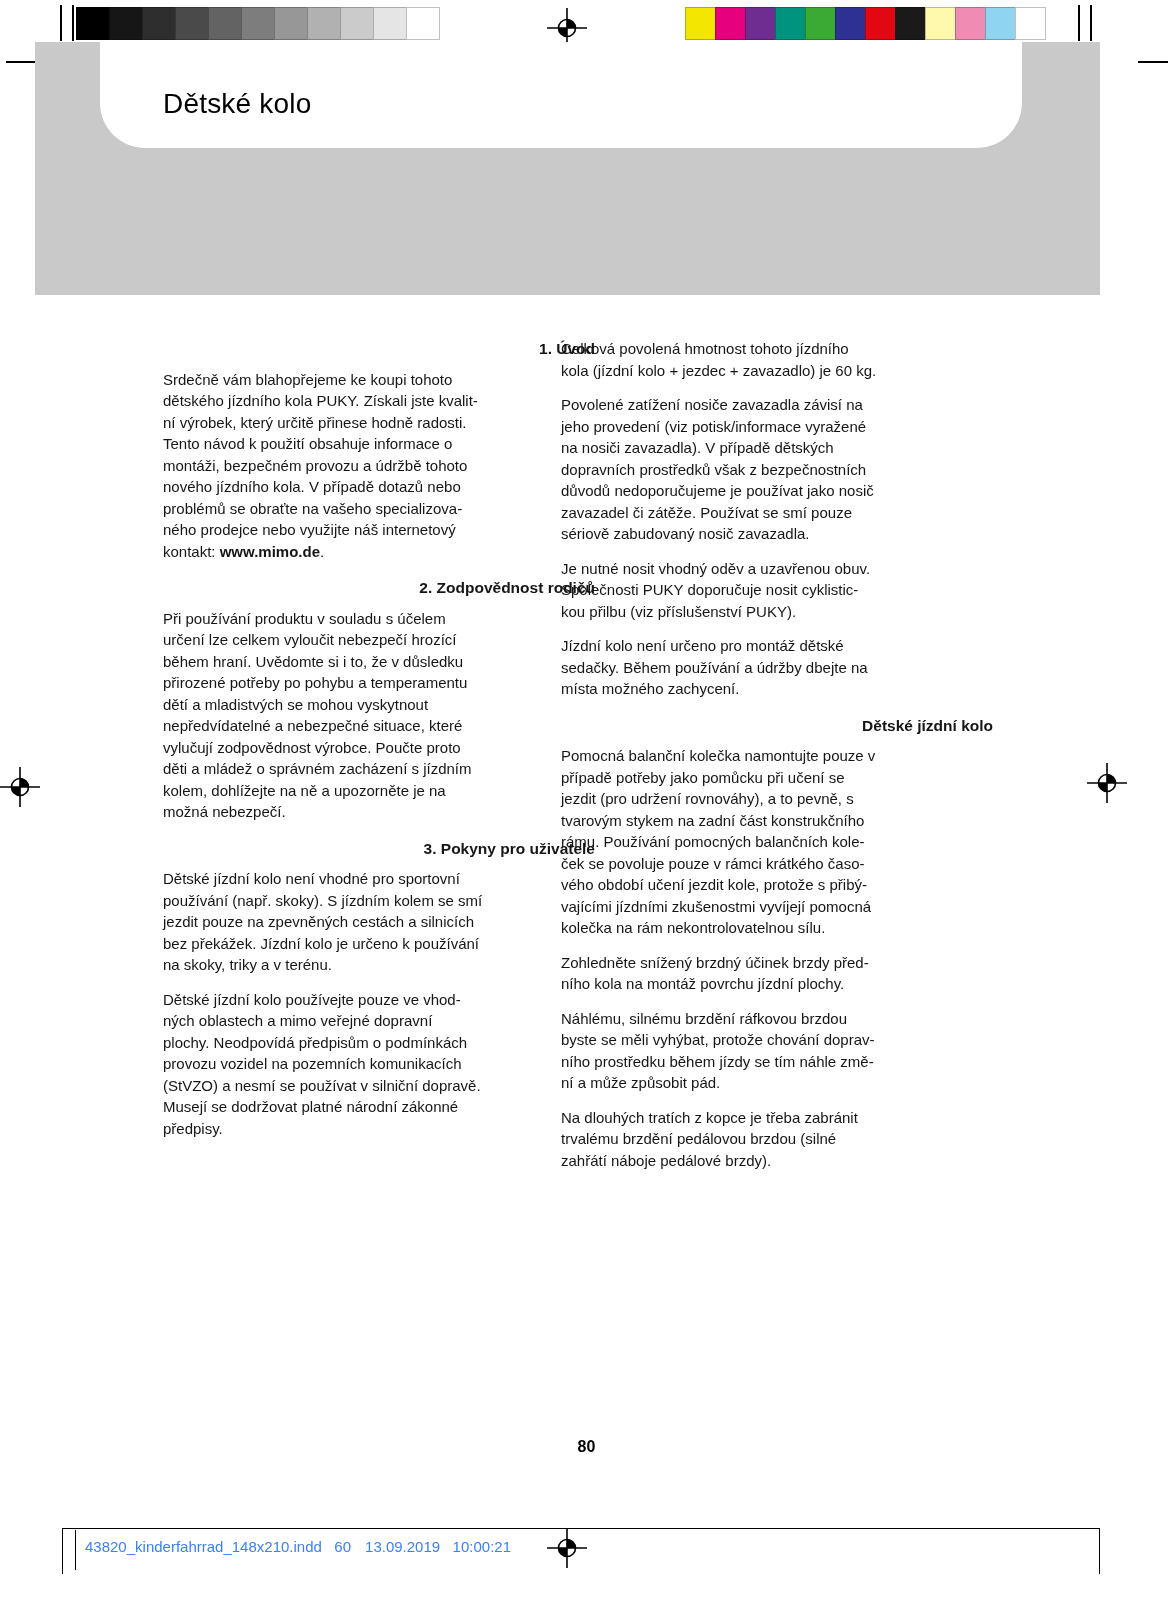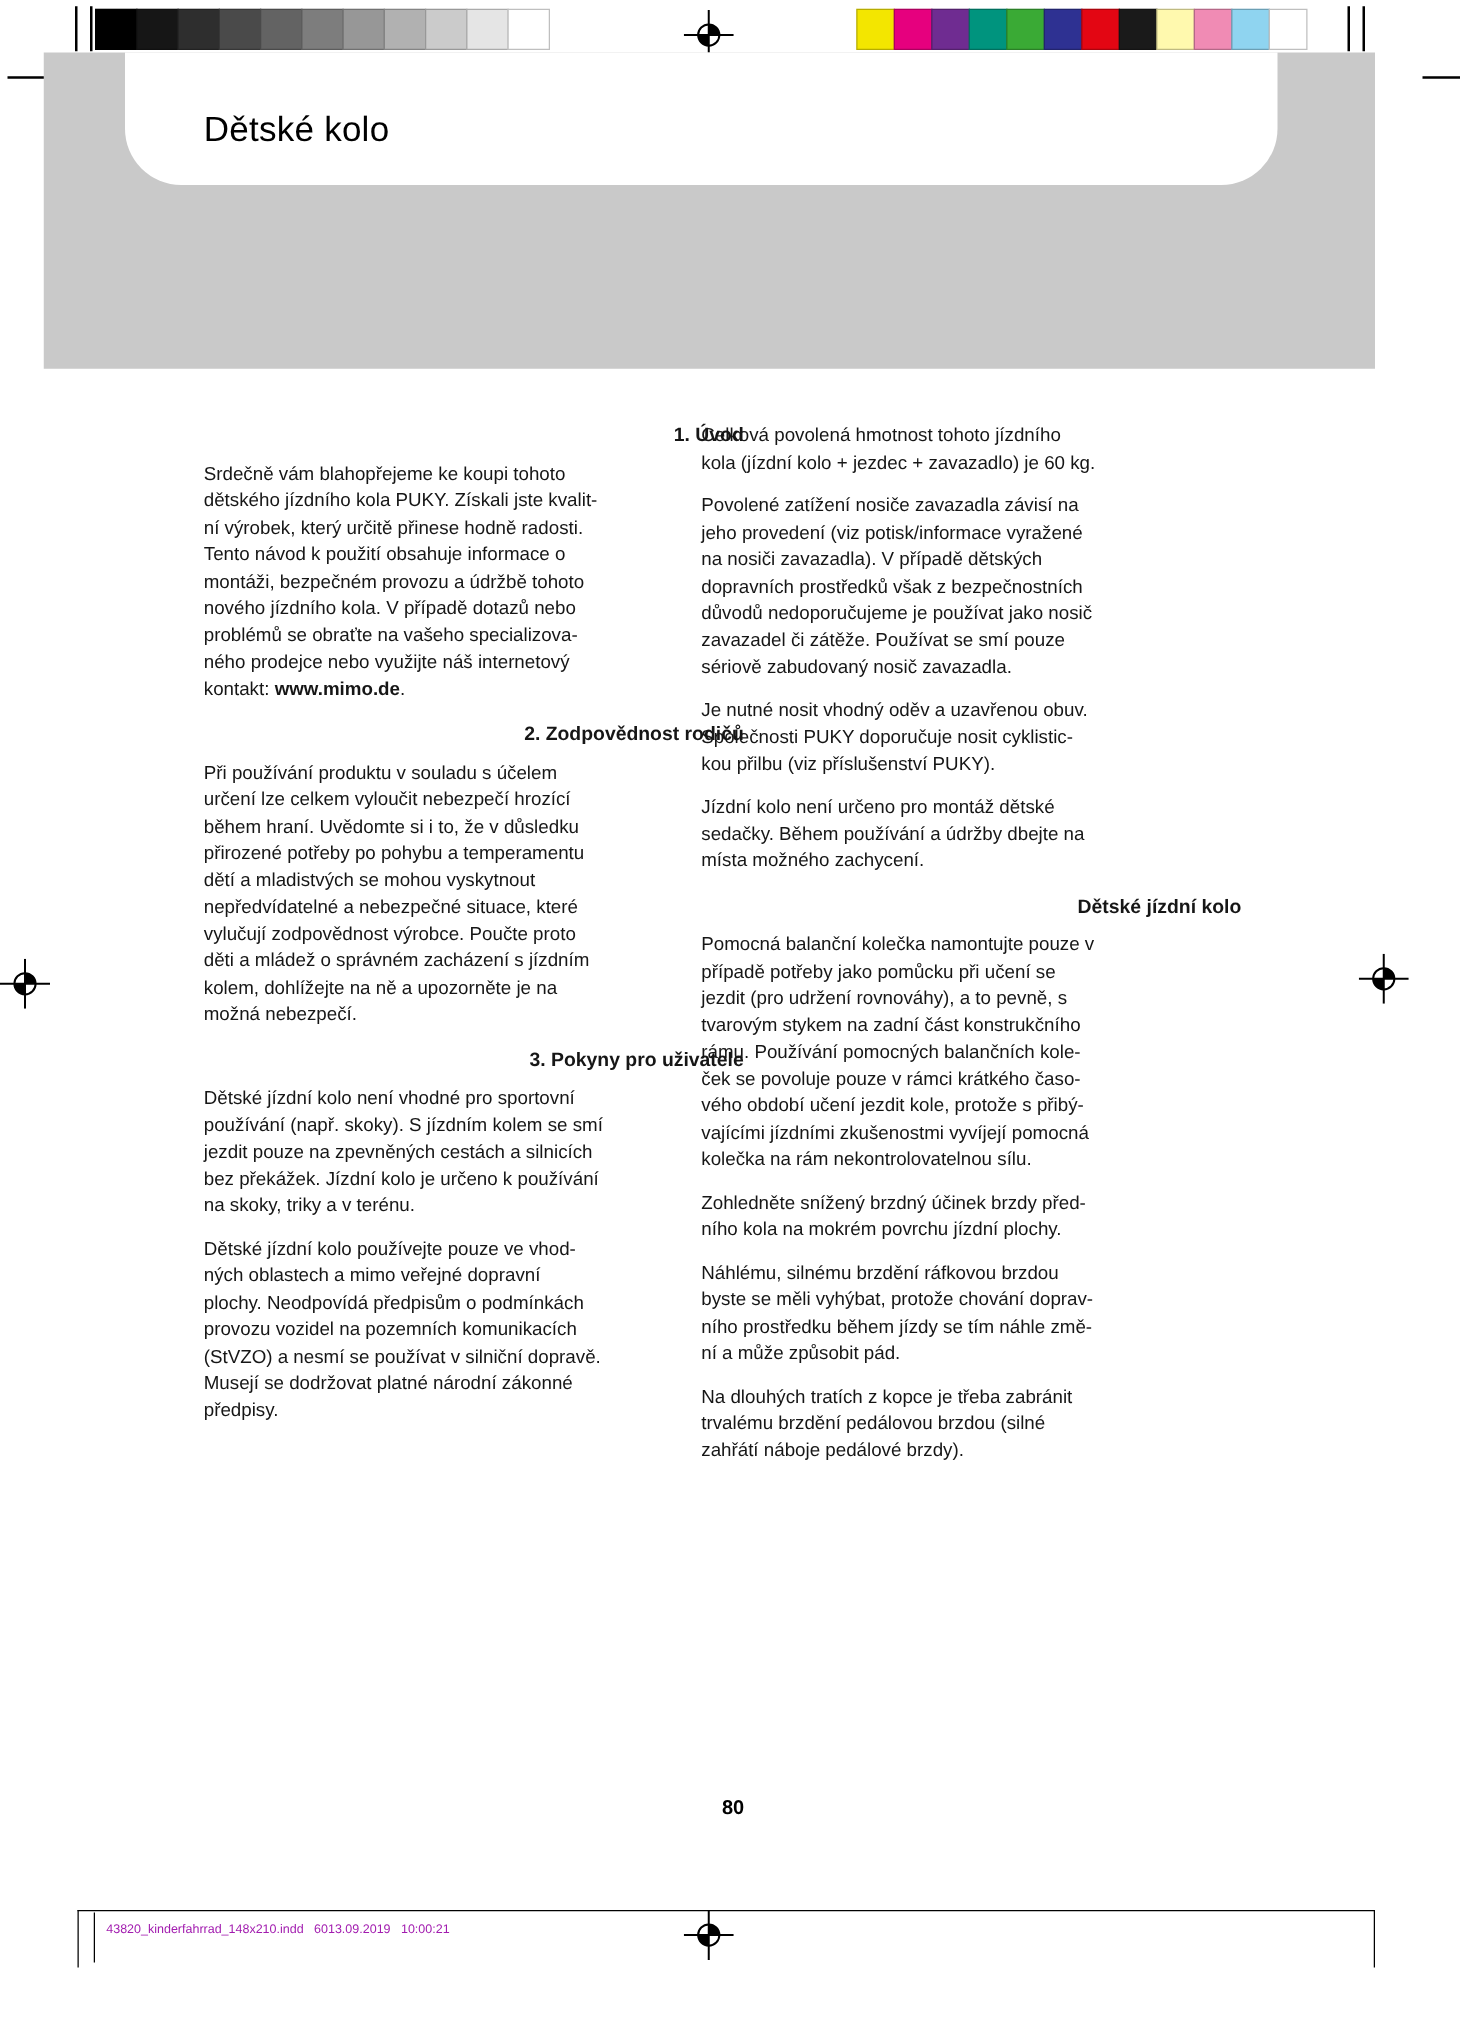--- a/index.html
+++ b/index.html
@@ -32,21 +32,21 @@
   .col-right { left:561px; top:338px; }
   .para { margin:0 0 13px 0; white-space:pre-line; }
   .h { font-weight:bold; font-size:15.5px; margin:15px 0 9px 0; white-space:pre-line;text-align:right; }
   .col .h:first-child { margin-top:0; }
   .bold-inline { font-weight:bold; }
 
   
   .page-number { position:absolute; left:0; top:1438px; width:1173px; text-align:center; font-size:16px; font-weight:bold; color:#000; }
   .footer-rule { position:absolute; left:62px; top:1528px; width:1038px; height:1px; background:#000; }
   .footer-tick { position:absolute; width:1px; background:#000; }
-  .footer-text { position:absolute; left:85px; top:1538px; font-size:10px; color:#a21caf; display:flex; }
+  .footer-text { position:absolute; left:85px; top:1538px; font-size:15px; color:#3b82f6; display:flex; gap:14px; }
   .footer-text span { white-space:pre; }
 </style>
 </head>
 <body>
 
 <div class="cropline" style="left:60px; top:5px; width:2px; height:36px;"></div>
 <div class="cropline" style="left:72px; top:5px; width:2px; height:36px;"></div>
 
 <div class="strip gray-strip" style="left:76px; top:7px;">
     <div class="swatch" style="background: rgb(0, 0, 0);"></div>
@@ -170,21 +170,21 @@
   <p class="para">Pomocná balanční kolečka namontujte pouze v
 případě potřeby jako pomůcku při učení se
 jezdit (pro udržení rovnováhy), a to pevně, s
 tvarovým stykem na zadní část konstrukčního
 rámu. Používání pomocných balančních kole-
 ček se povoluje pouze v rámci krátkého časo-
 vého období učení jezdit kole, protože s přibý-
 vajícími jízdními zkušenostmi vyvíjejí pomocná
 kolečka na rám nekontrolovatelnou sílu.</p>
   <p class="para">Zohledněte snížený brzdný účinek brzdy před-
-ního kola na mokrém povrchu jízdní plochy.</p>
+ního kola na montáž povrchu jízdní plochy.</p>
   <p class="para">Náhlému, silnému brzdění ráfkovou brzdou
 byste se měli vyhýbat, protože chování doprav-
 ního prostředku během jízdy se tím náhle změ-
 ní a může způsobit pád.</p>
   <p class="para">Na dlouhých tratích z kopce je třeba zabránit
 trvalému brzdění pedálovou brzdou (silné
 zahřátí náboje pedálové brzdy).</p>
 </div>
 
 <div class="page-number">80</div>

